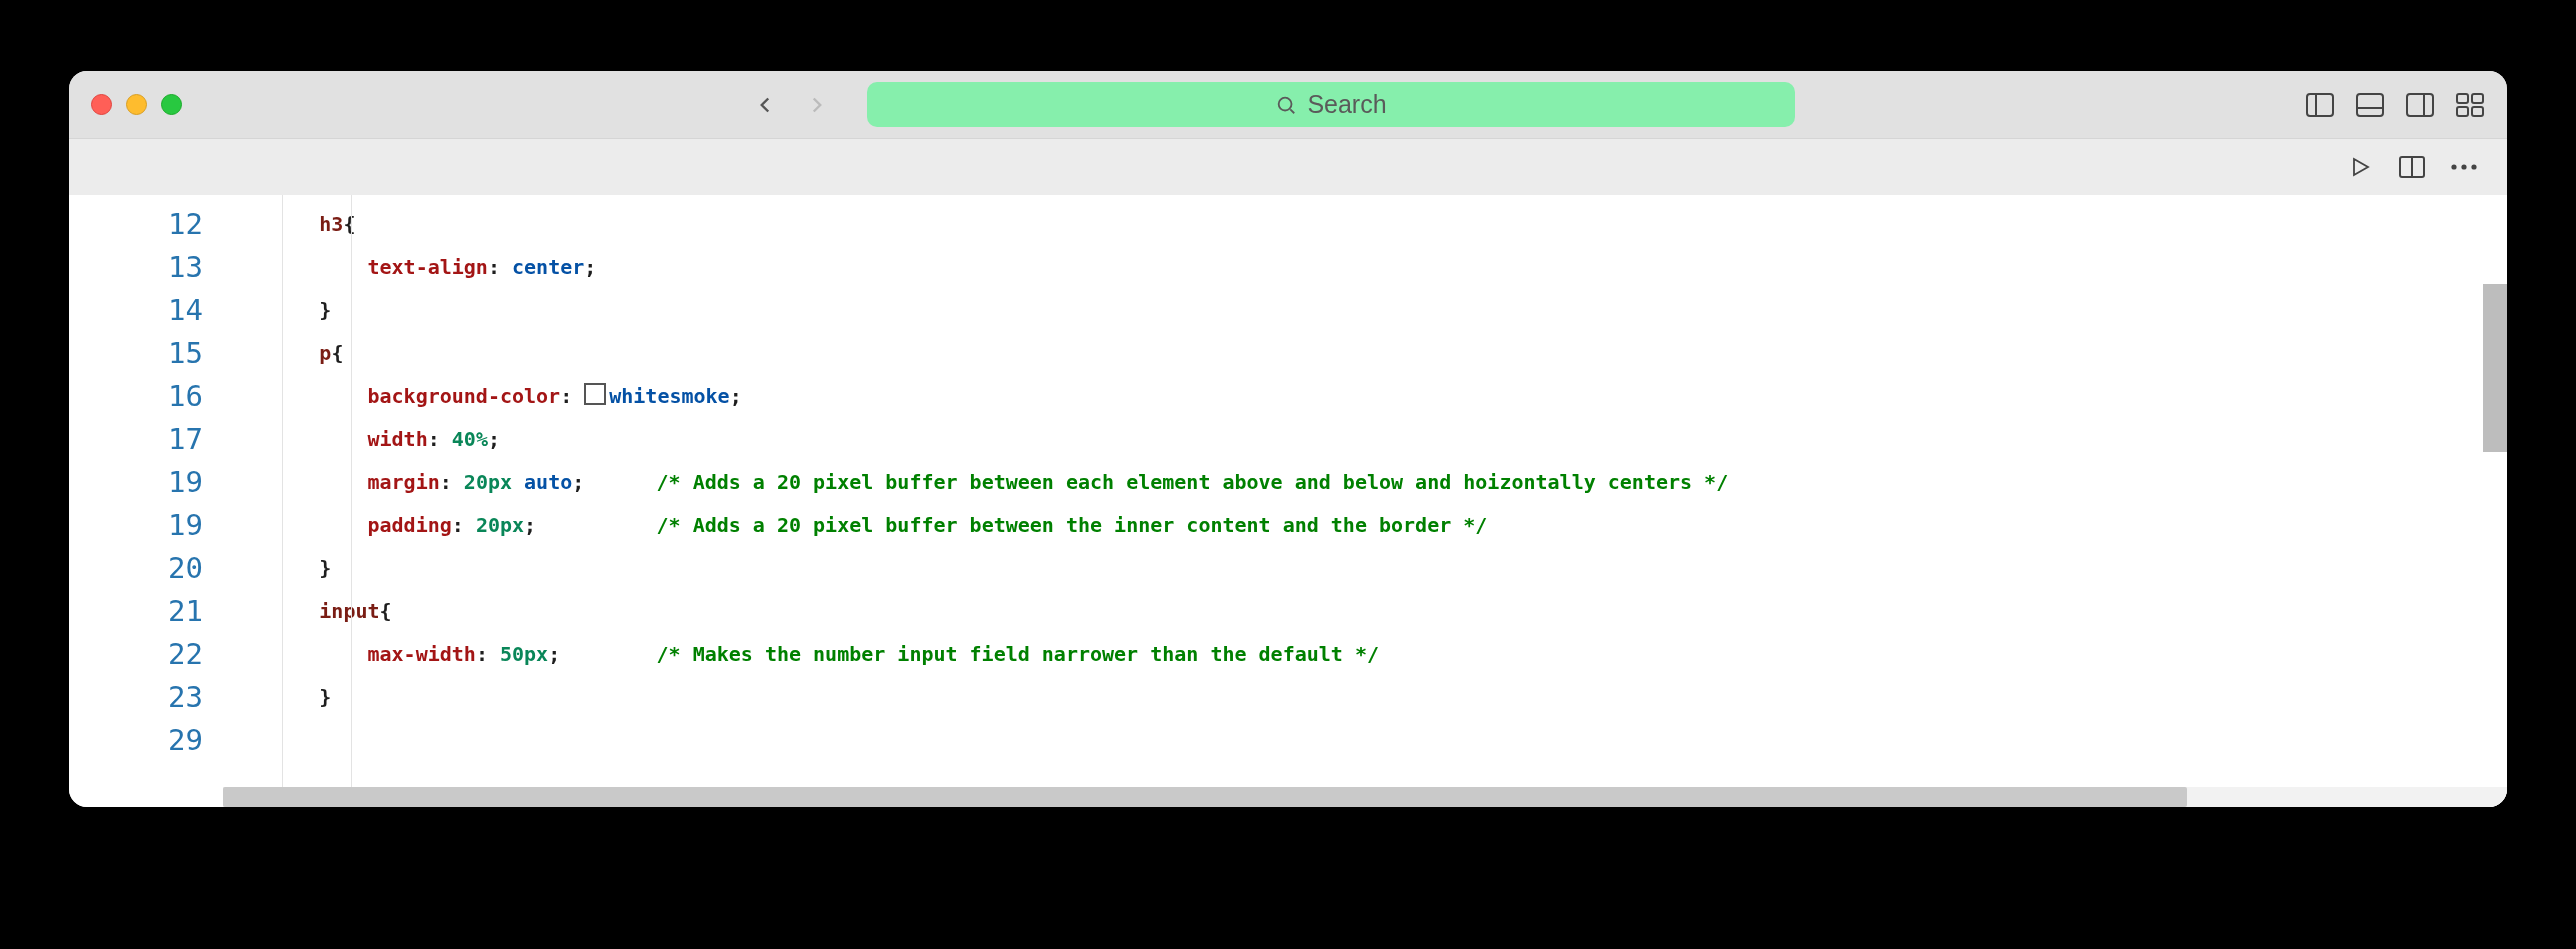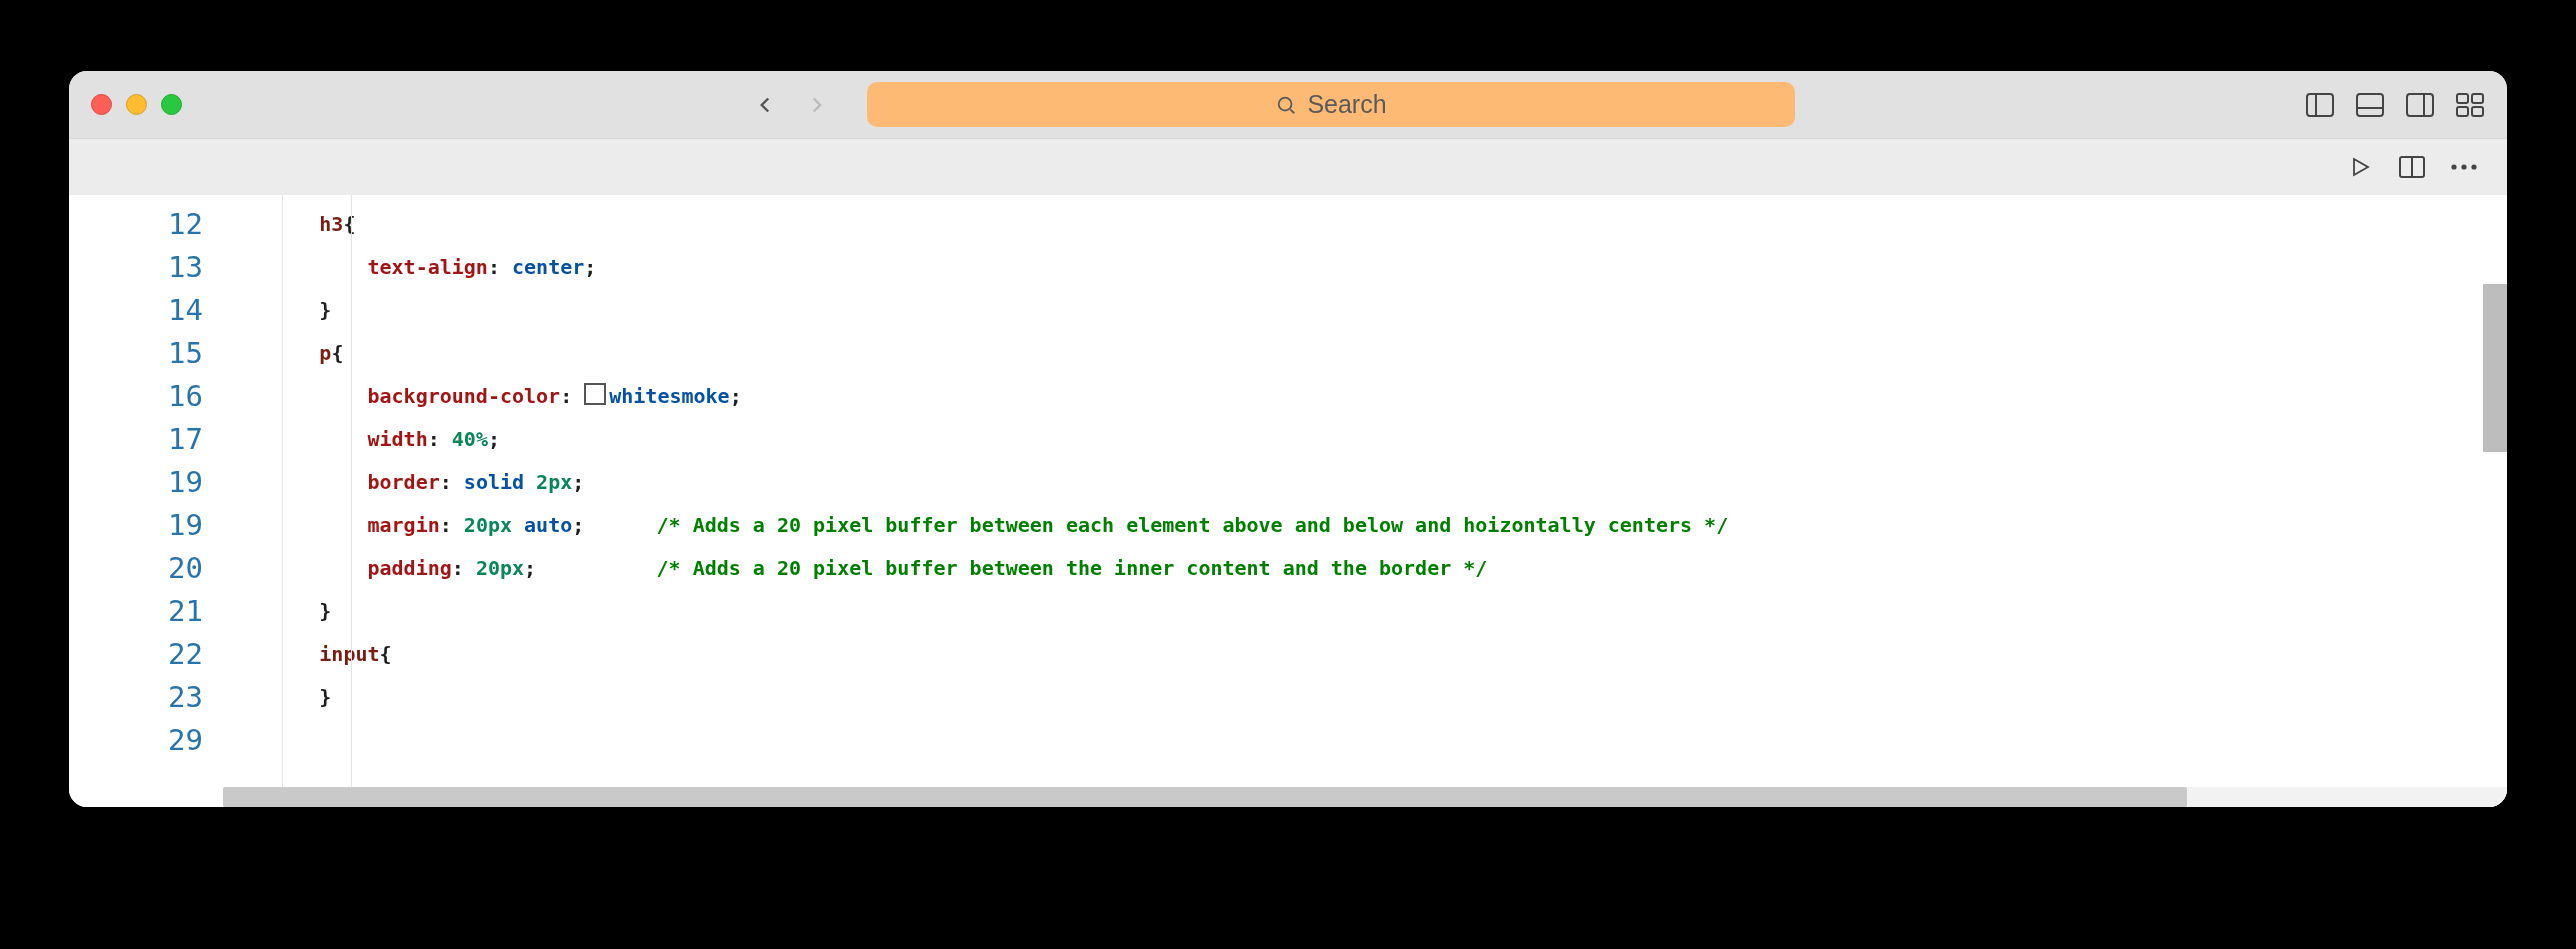--- a/index.html
+++ b/index.html
@@ -34,21 +34,21 @@
   .tl { width:21px; height:21px; border-radius:50%; }
   .tl-close { background:#ff5f57; border:1px solid #e0443e; }
   .tl-min { background:#febc2e; border:1px solid #d89e22; }
   .tl-max { background:#28c840; border:1px solid #1aab29; }
   .nav-arrows { display:flex; gap: 24px; margin-left: 543px; }
   .nav-arrow { width:28px; height:28px; display:flex; align-items:center; justify-content:center; color:#555; }
   .nav-arrow.disabled { color:#bbb; }
   .search-box {
     flex: 0 0 928px;
     height: 45px;
-    background: #fdba74;
+    background: #86efac;
     border-radius: 10px;
     display:flex;
     align-items:center;
     justify-content:center;
     gap:10px;
     margin-left: 20px;
     color:#5a5a5a;
     font-size: 25px;
   }
   .toolbar-right { margin-left:auto; display:flex; gap: 20px; align-items:center; }
@@ -238,25 +238,25 @@
     <div class="code-area">
       <div class="indent-guide ig1"></div>
       <div class="indent-guide ig2"></div>
       <div id="code-lines">
           <div class="code-line">        <span class="tok-sel">h3</span><span class="tok-brace">{</span></div>
           <div class="code-line">            <span class="tok-prop">text-align</span><span class="tok-punct">: </span><span class="tok-val">center</span><span class="tok-punct">;</span></div>
           <div class="code-line">        <span class="tok-brace">}</span></div>
           <div class="code-line">        <span class="tok-sel">p</span><span class="tok-brace">{</span></div>
           <div class="code-line">            <span class="tok-prop">background-color</span><span class="tok-punct">: </span><span class="swatch"></span><span class="tok-val">whitesmoke</span><span class="tok-punct">;</span></div>
           <div class="code-line">            <span class="tok-prop">width</span><span class="tok-punct">: </span><span class="tok-num">40%</span><span class="tok-punct">;</span></div>
-          <div class="code-line">            <span class="tok-prop">border</span><span class="tok-punct">: </span><span class="tok-val">solid</span><span class="tok-punct"> </span><span class="tok-num">2px</span><span class="tok-punct">;</span></div>
           <div class="code-line">            <span class="tok-prop">margin</span><span class="tok-punct">: </span><span class="tok-num">20px</span><span class="tok-punct"> </span><span class="tok-val">auto</span><span class="tok-punct">;</span>      <span class="tok-comment">/* Adds a 20 pixel buffer between each element above and below and hoizontally centers */</span></div>
           <div class="code-line">            <span class="tok-prop">padding</span><span class="tok-punct">: </span><span class="tok-num">20px</span><span class="tok-punct">;</span>          <span class="tok-comment">/* Adds a 20 pixel buffer between the inner content and the border */</span></div>
           <div class="code-line">        <span class="tok-brace">}</span></div>
           <div class="code-line">        <span class="tok-sel">input</span><span class="tok-brace">{</span></div>
+          <div class="code-line">            <span class="tok-prop">max-width</span><span class="tok-punct">: </span><span class="tok-num">50px</span><span class="tok-punct">;</span>        <span class="tok-comment">/* Makes the number input field narrower than the default */</span></div>
           <div class="code-line">        <span class="tok-brace">}</span></div>
         </div>
       <div class="minimap-ov"></div>
       <div class="hscroll">
           <div class="thumb"></div>
         </div>
     </div>
   </div>
 </div>
 

